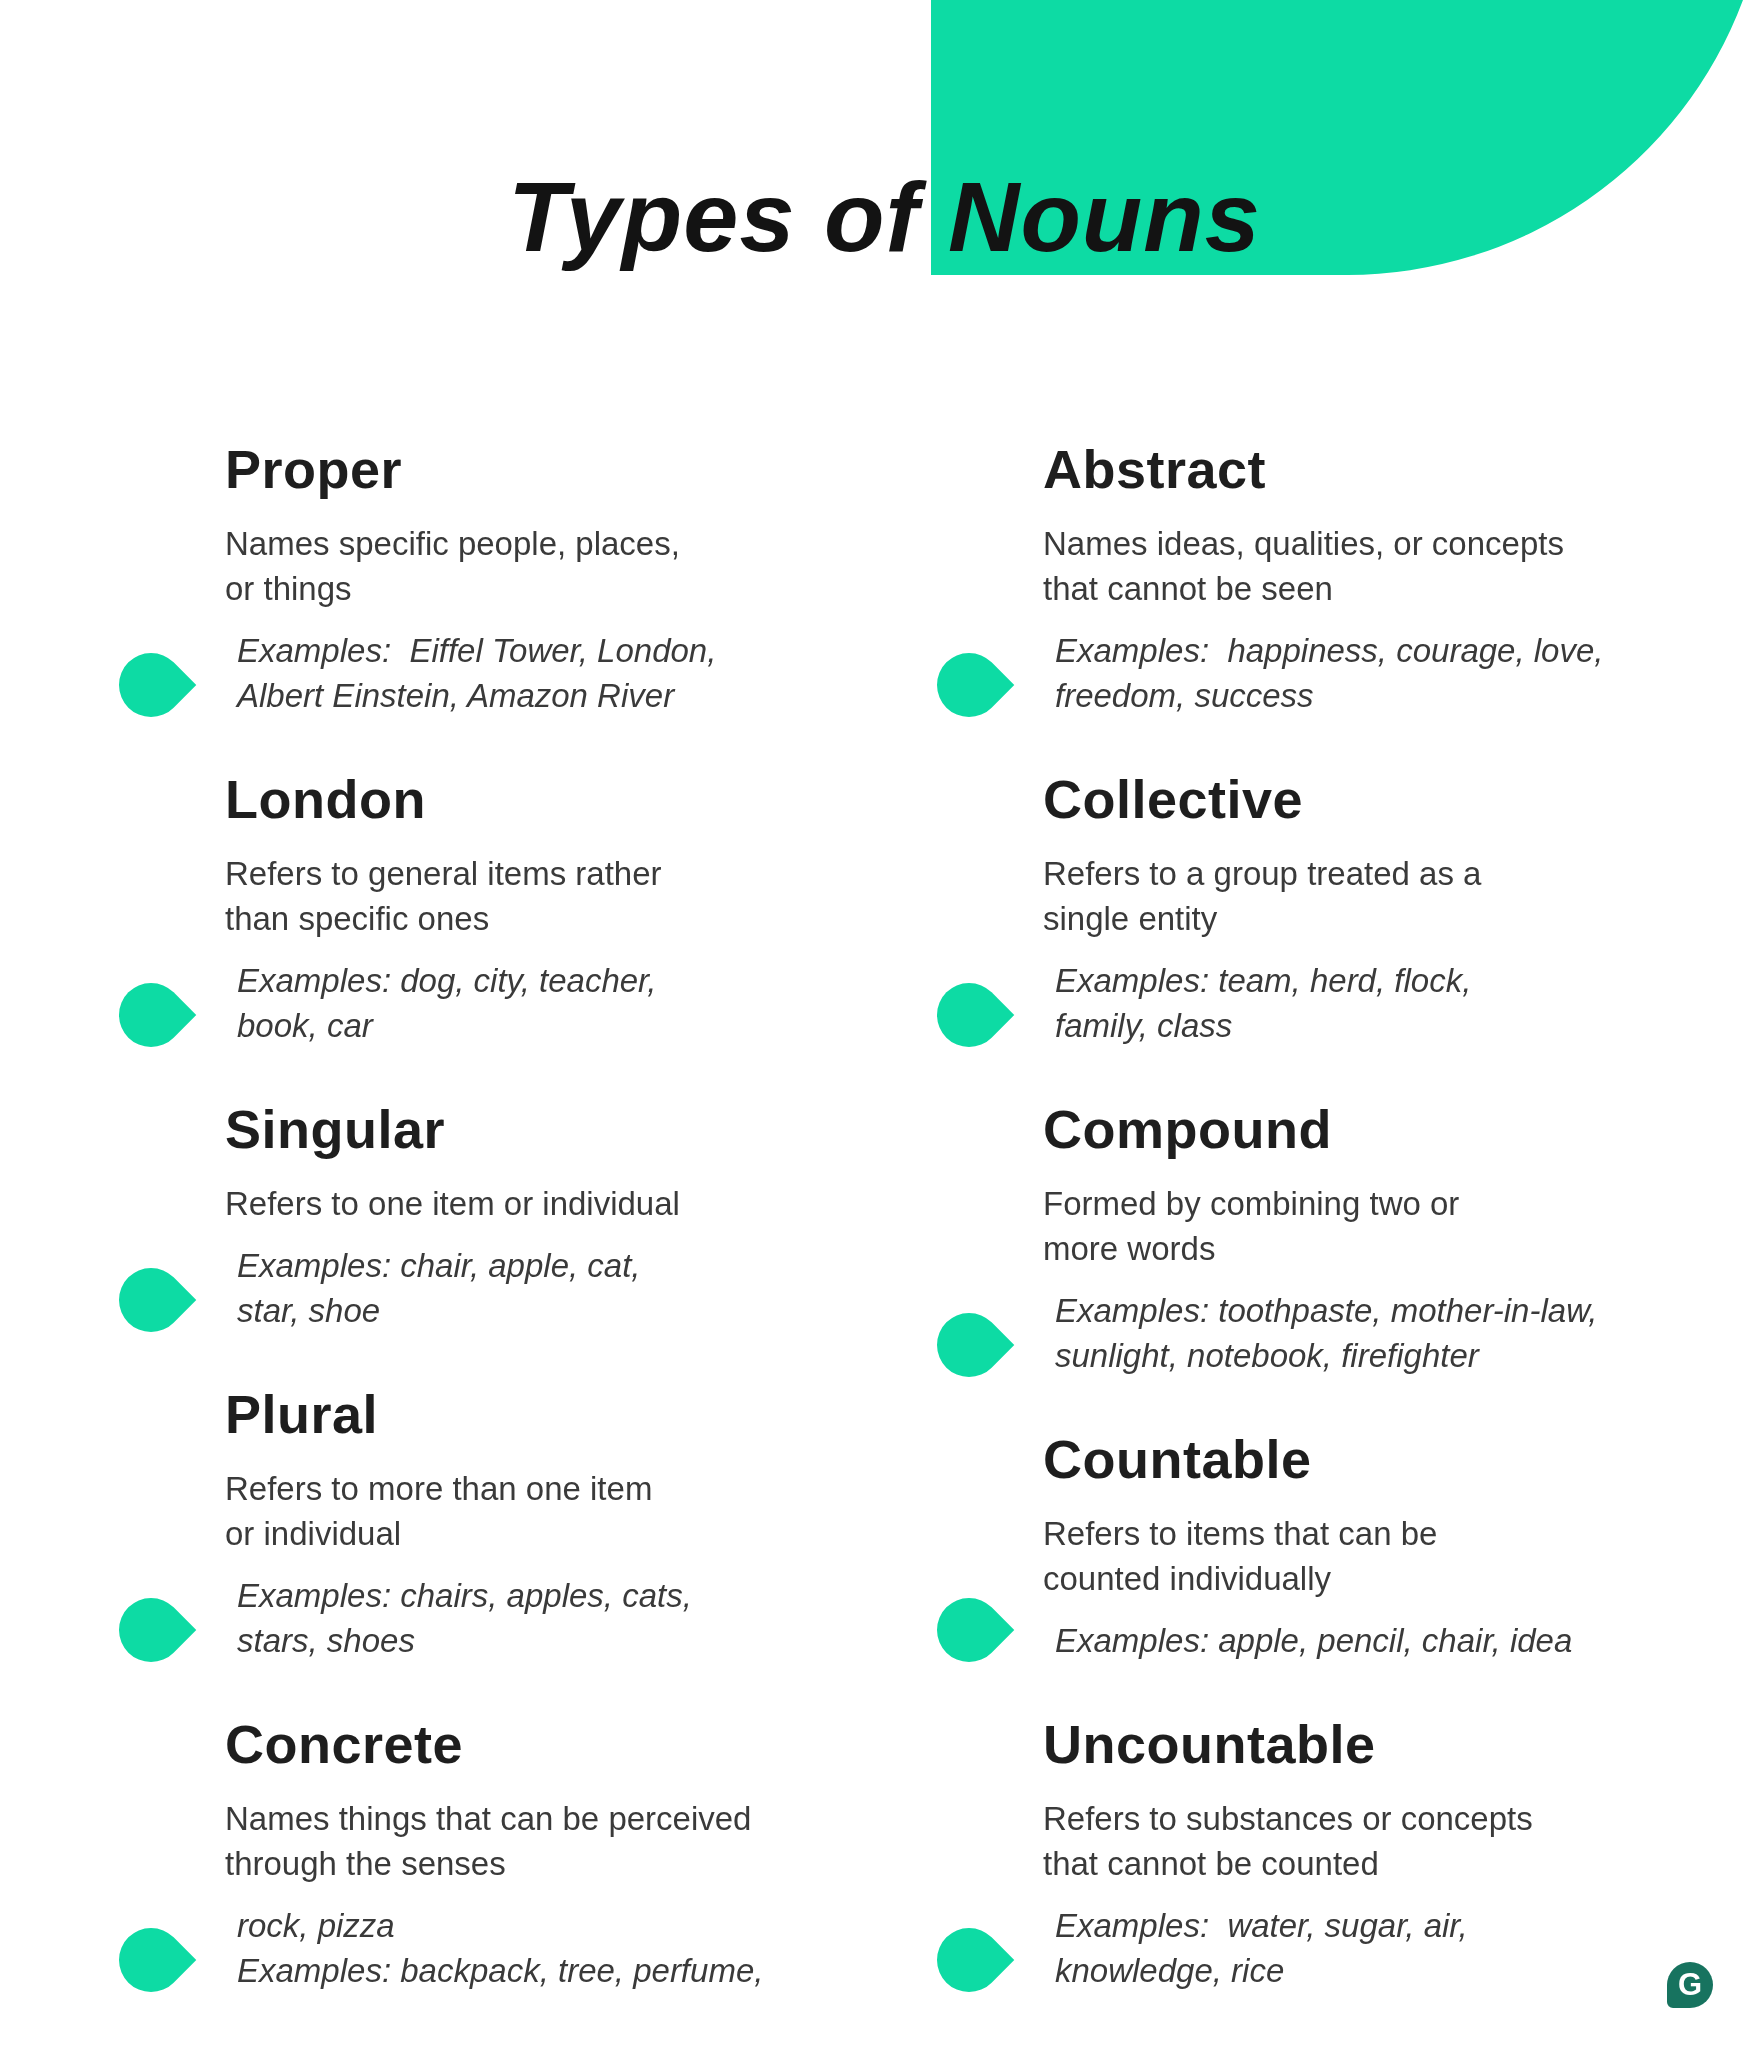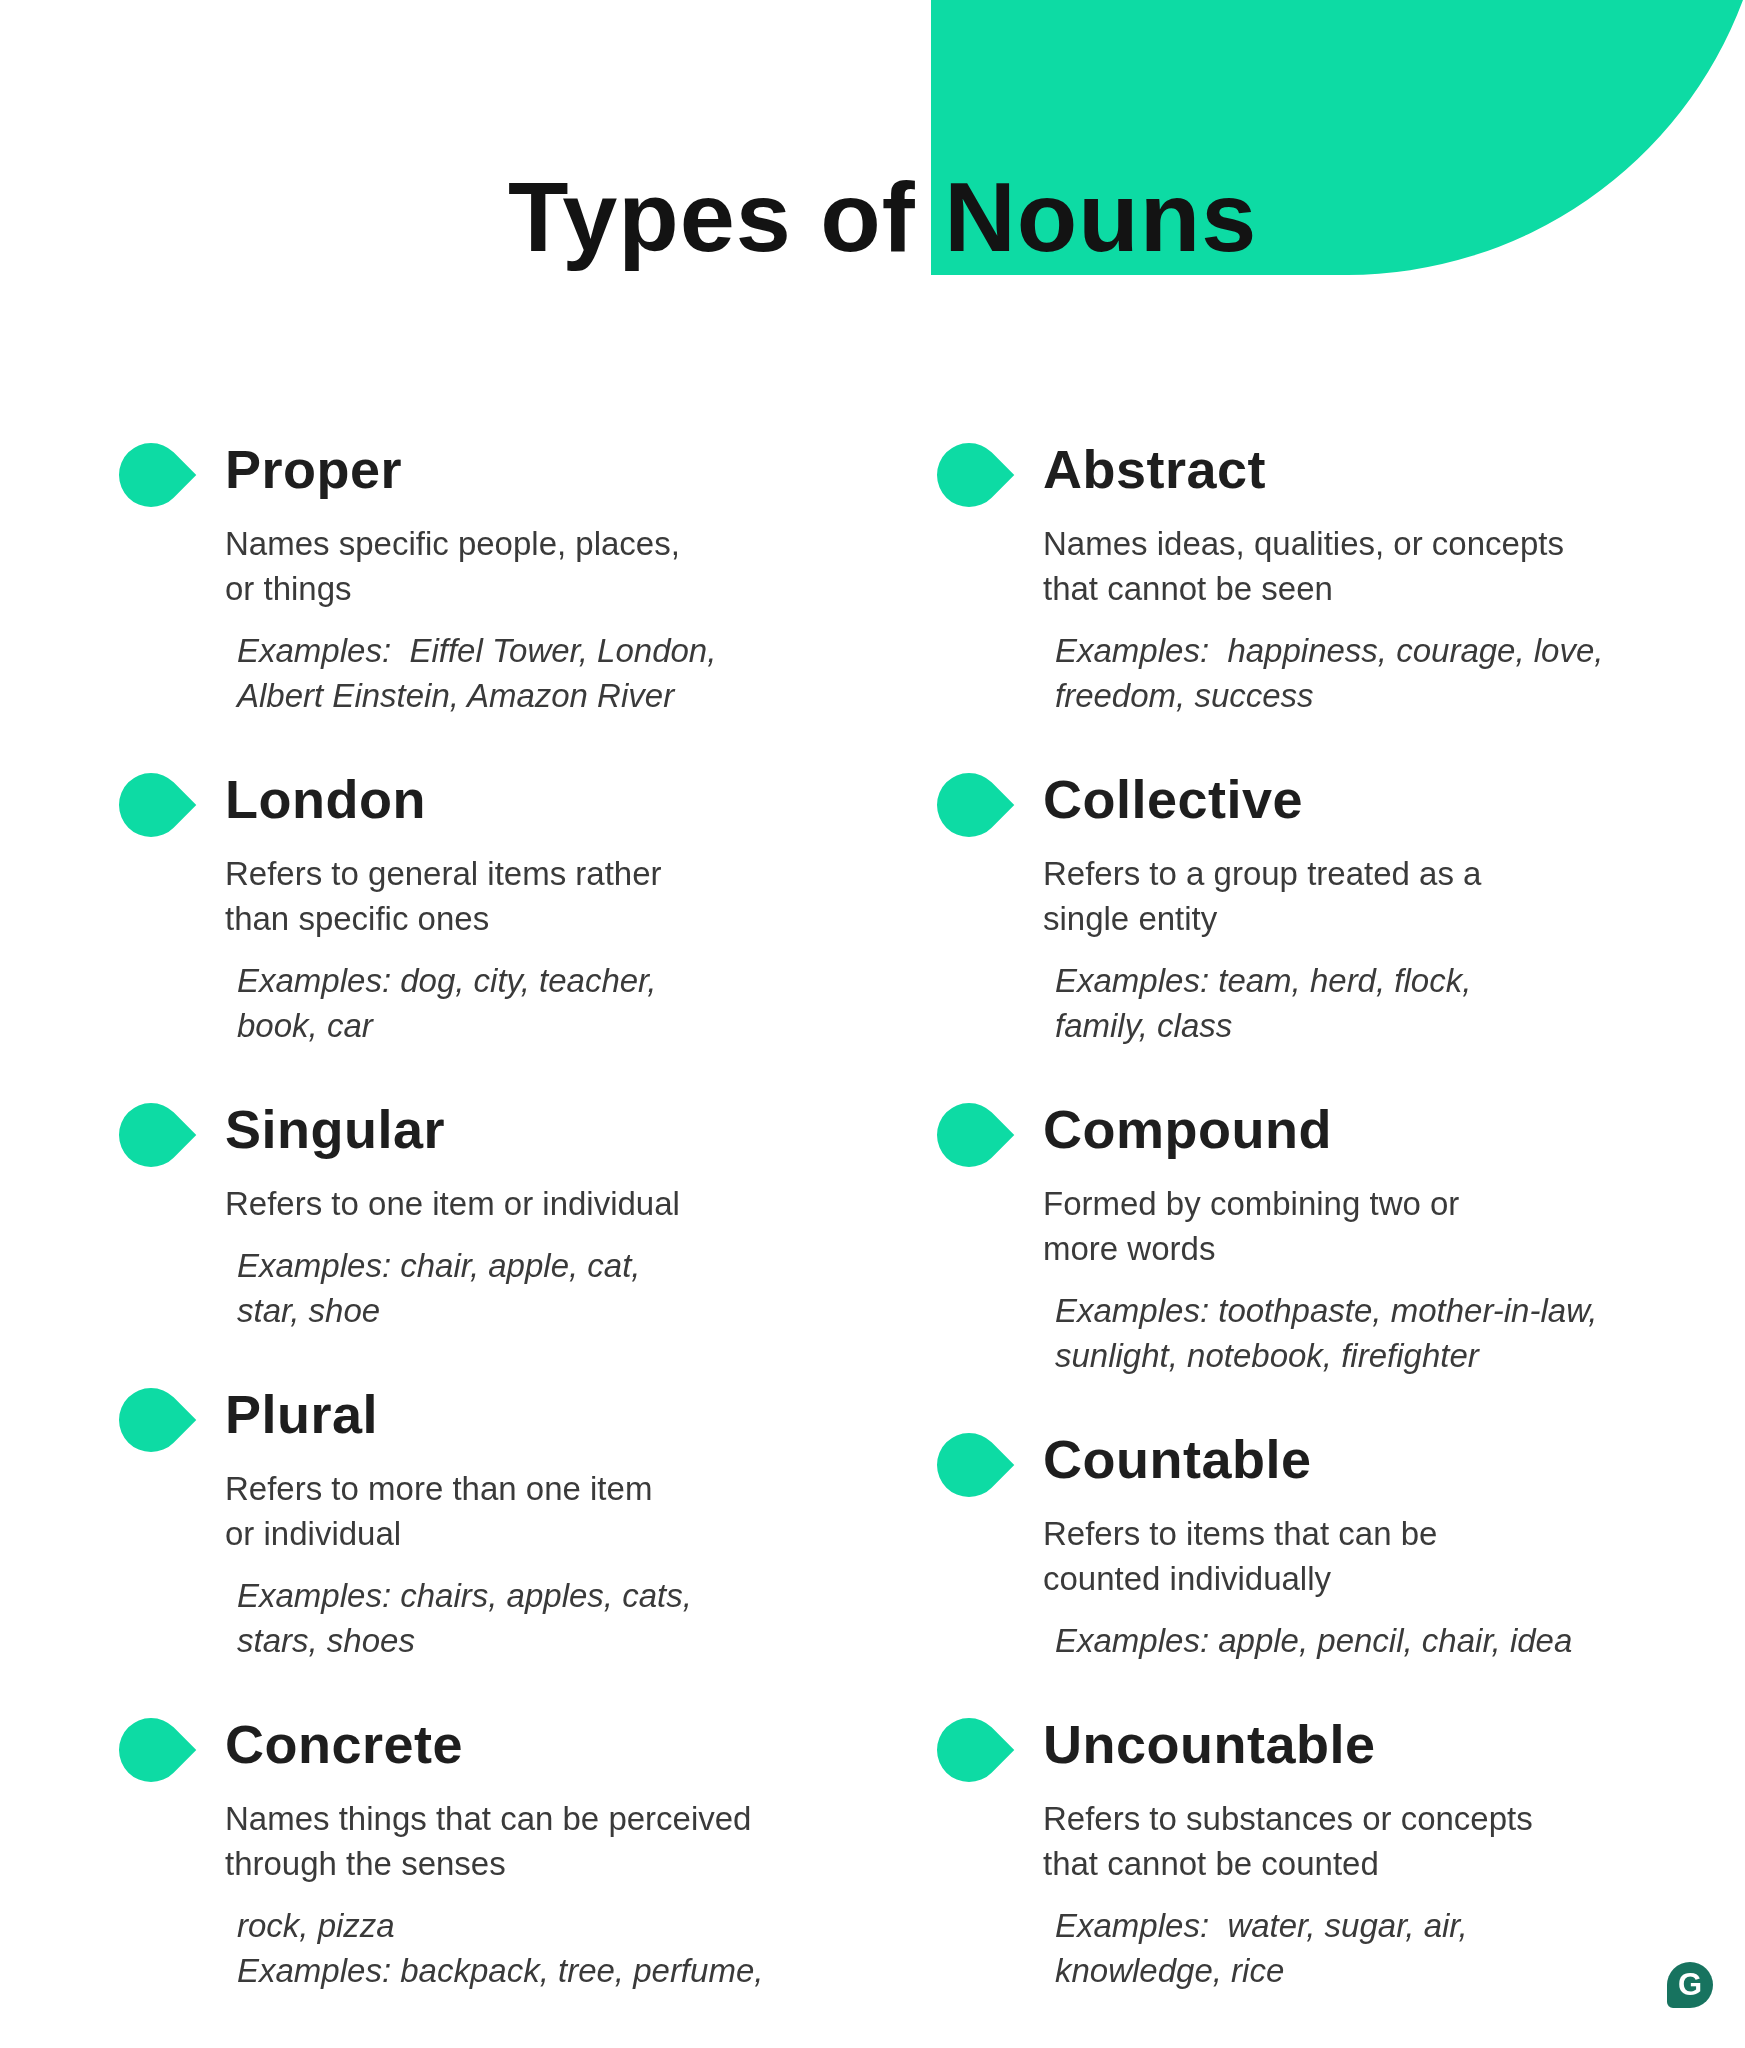--- a/index.html
+++ b/index.html
@@ -4,28 +4,28 @@
 <style>
   html,body{margin:0;padding:0;}
   body{font-family:"Liberation Sans","DejaVu Sans",sans-serif;background:#ffffff;}
   #canvas{position:relative;width:1745px;height:2048px;background:#ffffff;overflow:hidden;}
 
   
   .corner-shape{position:absolute;left:931px;top:0;width:814px;height:275px;color:var(--accent);}
 
   
   .title{position:absolute;left:508px;top:167px;font-size:99px;line-height:99px;
-         font-weight:700;letter-spacing:1px;color:var(--title);white-space:pre;z-index:2;}
+         font-weight:700;letter-spacing:1px;color:var(--title);white-space:pre;z-index:2;font-style:italic;}
 
   
   .col{position:absolute;top:440px;}
   .col-left{left:106px;width:640px;}
   .col-right{left:924px;width:720px;}
 
-  .section{display:flex;align-items:flex-start;margin-bottom:40px;}
+  .section{display:flex;align-items:flex-end;margin-bottom:40px;}
   .icon-box{width:90px;height:90px;flex:none;display:flex;align-items:center;justify-content:center;margin-top:-10px;}
   .blob{width:64px;height:64px;background:var(--accent);border-radius:50% 0 50% 50%;transform:rotate(45deg);}
   .sec-text{margin-left:29px;}
 
   .sec-text h2{margin:0 0 23px 0;font-size:54px;line-height:58px;font-weight:700;
                letter-spacing:0.5px;color:var(--heading);}
   .desc{margin:0 0 17px 0;font-size:33px;line-height:45px;color:var(--body);}
   .examples{margin:12px;font-size:33px;line-height:45px;font-style:italic;color:var(--body);}
   .line{display:block;white-space:pre;}
   .line:empty{display:none;}

